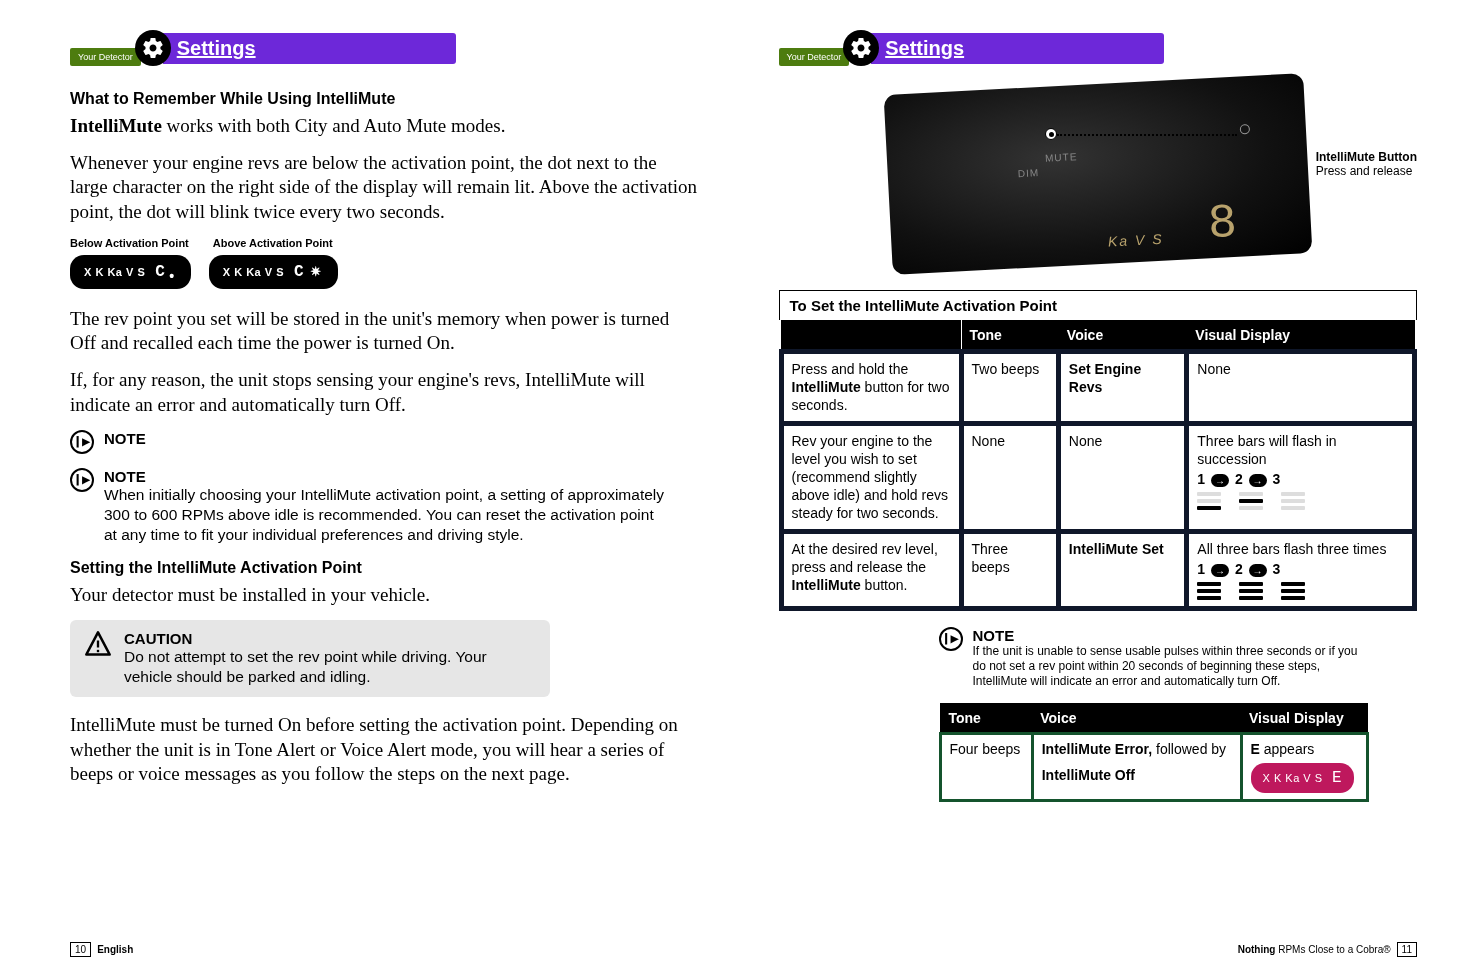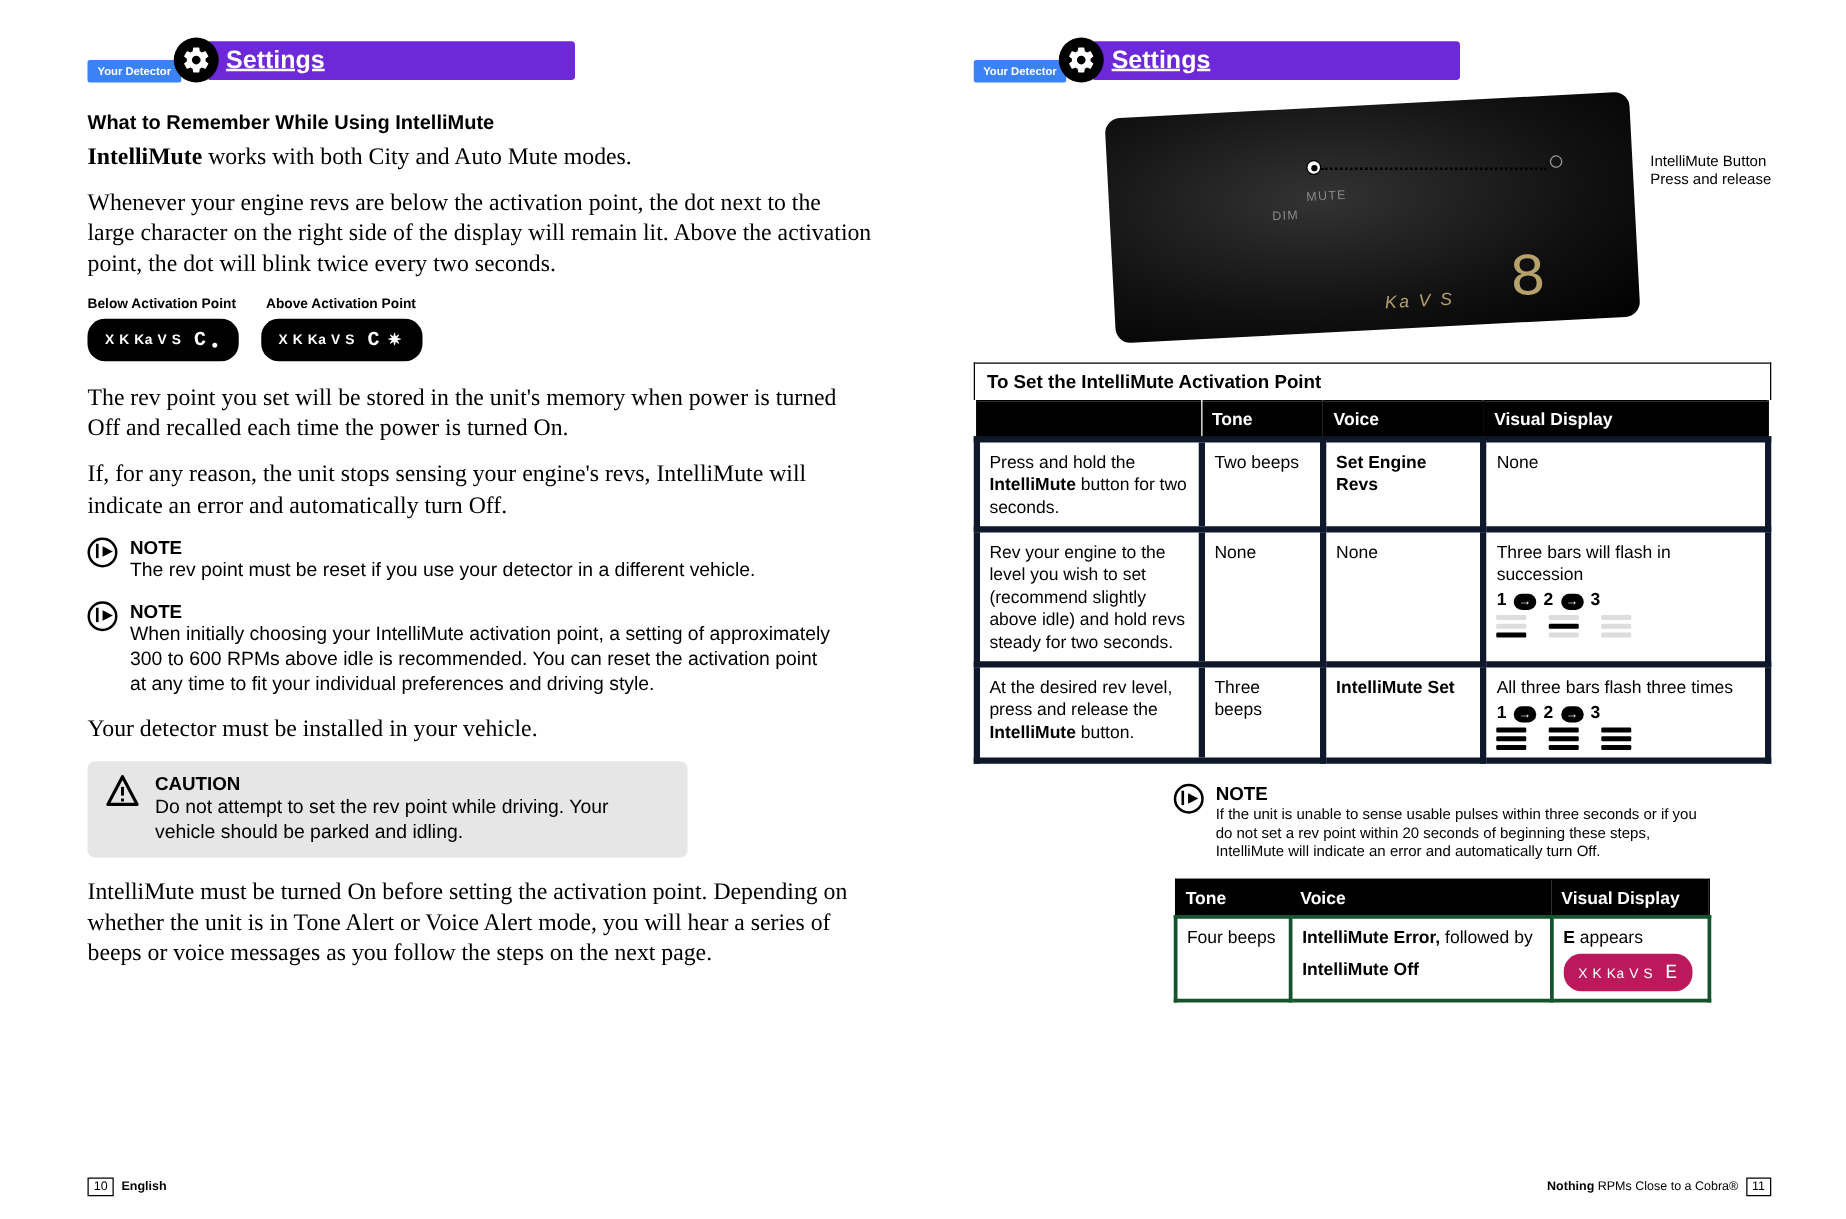--- a/index.html
+++ b/index.html
@@ -16,24 +16,24 @@
   .page-left { padding-left: 70px; }
   .page-right { padding-left: 40px; padding-right: 60px; }
 
   
   .header-tab {
     display: inline-flex;
     align-items: flex-end;
     margin-bottom: 18px;
   }
   .tab-black {
-    background: #3b82f6;
+    background: #4d7c0f;
     color: #fff;
     font-size: 9px;
-    font-weight: bold;
+    font-weight: normal;
     padding: 4px 8px 4px 8px;
     display: inline-flex;
     align-items: center;
     border-radius: 2px;
   }
   .gear-wrap {
     position: relative;
     display: inline-block;
     margin-left: -6px;
   }
@@ -129,21 +129,21 @@
   }
   .seg {
     position: absolute; right: 74px; bottom: 10px;
     color: #b8a26c; font-family: "Courier New", monospace;
     font-size: 48px; line-height: 1;
   }
   .callout-label {
     position: absolute; right: 0; top: 38px;
     font-size: 12px;
   }
-  .callout-label .b { font-weight: normal; }
+  .callout-label .b { font-weight: bold; margin-top: 28px; }
   .callout-line {
     position: absolute; top: 50px; right: 180px;
     width: 180px; border-top: 2px dotted #000;
   }
   .callout-circ {
     position: absolute; top: 44px; right: 360px;
     width: 12px; height: 12px; border: 1.5px solid #000; border-radius: 50%;
     background: #fff;
     display:flex;align-items:center;justify-content:center;
   }
@@ -253,32 +253,32 @@
       </span>
     </div>
 
     <p class="body">The rev point you set will be stored in the unit's memory when power is turned Off and recalled each time the power is turned On.</p>
     <p class="body">If, for any reason, the unit stops sensing your engine's revs, IntelliMute will indicate an error and automatically turn Off.</p>
 
     <div class="note-row">
       <div class="note-icon">❙▶</div>
       <div>
         <div class="note-title">NOTE</div>
-        <div class="note-body">The rev point must be reset if you use your detector in a different vehicle.</div>
       </div>
     </div>
 
     <div class="note-row">
       <div class="note-icon">❙▶</div>
       <div>
         <div class="note-title">NOTE</div>
         <div class="note-body">When initially choosing your IntelliMute activation point, a setting of approximately 300 to 600 RPMs above idle is recommended. You can reset the activation point at any time to fit your individual preferences and driving style.</div>
       </div>
     </div>
 
+    <h3 class="sub">Setting the IntelliMute Activation Point</h3>
     <p class="body">Your detector must be installed in your vehicle.</p>
 
     <div class="caution-box">
       <svg class="tri-icon" viewBox="0 0 24 24">
         <path d="M12 2 L22 21 H2 Z" fill="none" stroke="#000" stroke-width="2.2" stroke-linejoin="round"></path>
         <rect x="11" y="9" width="2" height="6" fill="#000"></rect>
         <rect x="11" y="17" width="2" height="2" fill="#000"></rect>
       </svg>
       <div>
         <div class="note-title">CAUTION</div>

